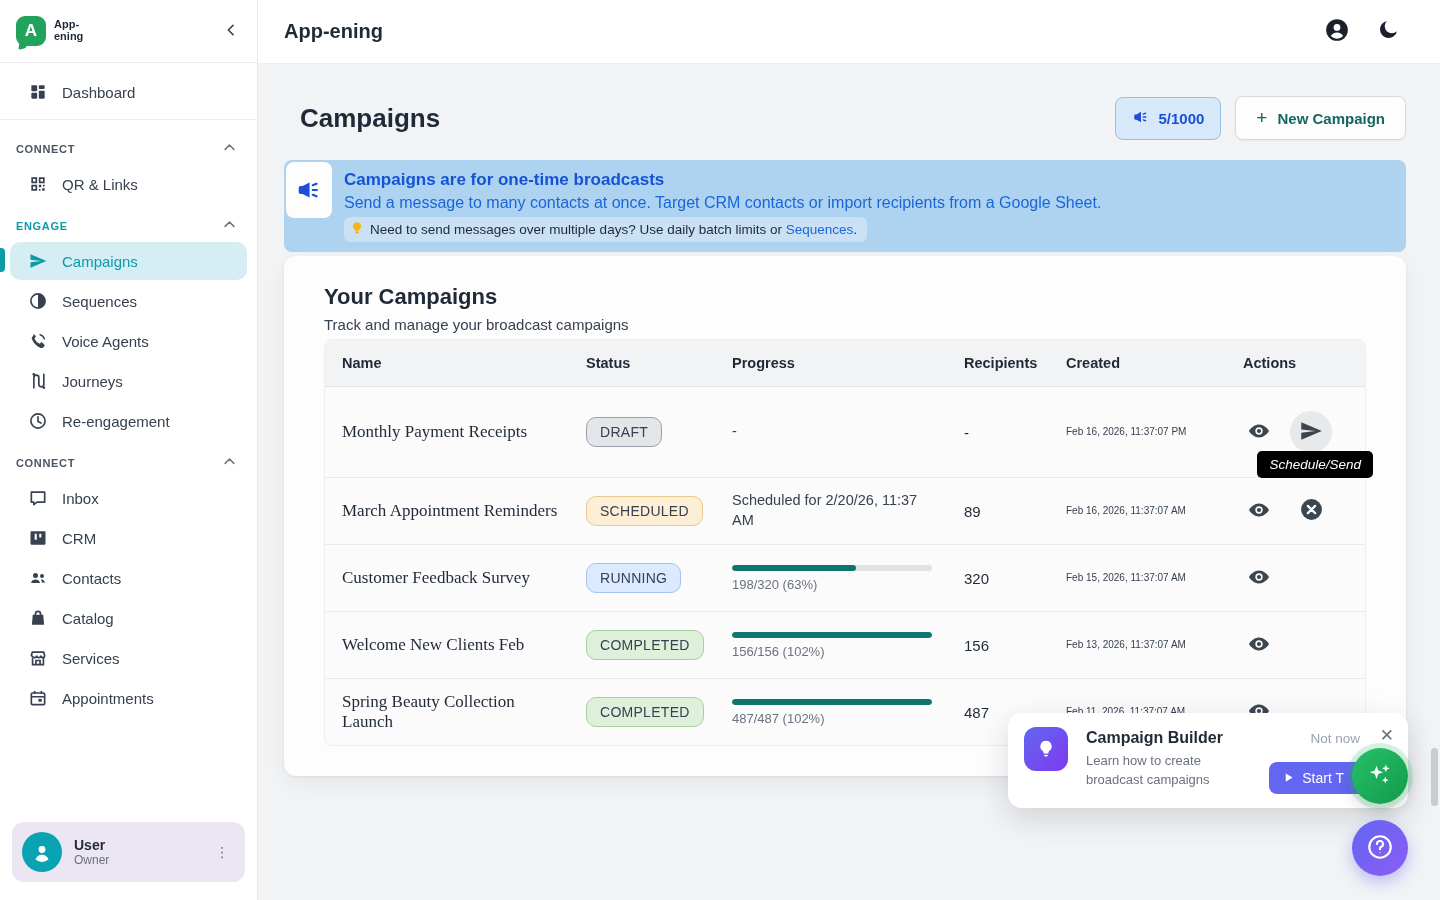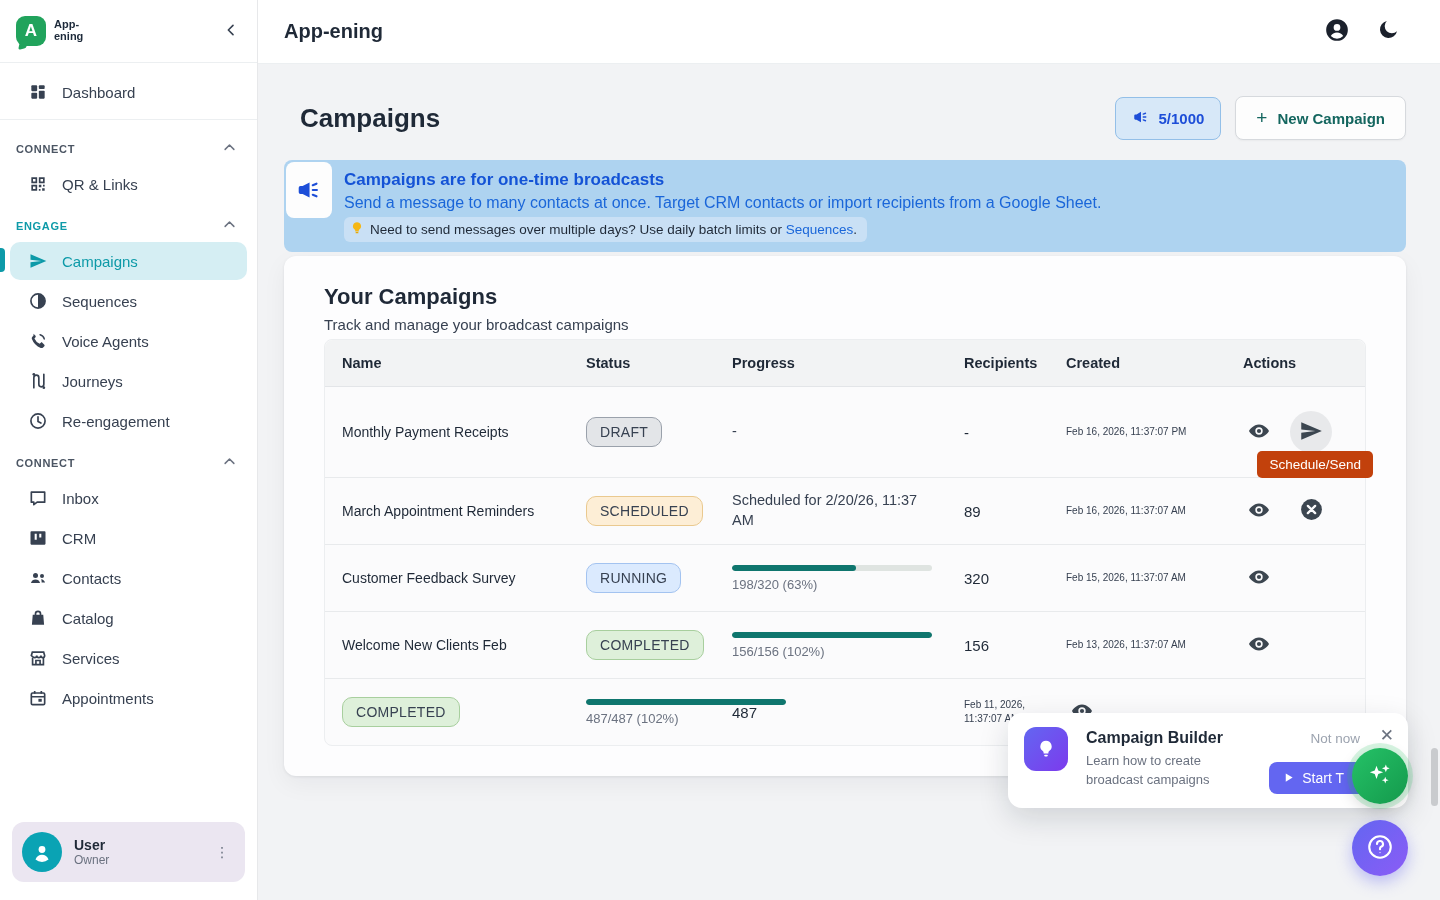--- a/index.html
+++ b/index.html
@@ -57,37 +57,37 @@
   .card { margin:4px 34px 0 26px; background:#fdfdfe; border-radius:12px; box-shadow:0 1px 3px rgba(16,24,40,.08), 0 8px 24px rgba(16,24,40,.05); padding:28px 40px 30px 40px; }
   .card-title { font-size:22px; font-weight:600; color:#1f2937; }
   .card-sub { font-size:15px; color:#374151; margin-top:6px; }
   .table { margin-top:6px; border:1px solid #eceef0; border-radius:8px; overflow:visible; background:#fbfbfc; }
   .t-row { display:grid; grid-template-columns:244px 146px 232px 102px 177px 143px; align-items:center; }
   .t-head { background:#f2f3f4; border-bottom:1px solid #e3e5e8; border-radius:8px 8px 0 0; }
   .t-head .t-cell { font-size:14.5px; font-weight:600; color:#1f2937; padding:15px 10px 15px 17px; }
   .t-body .t-row { border-bottom:1px solid #e8eaec; }
   .t-body .t-row:last-child { border-bottom:none; }
   .t-cell { padding:12px 10px 12px 17px; font-size:15px; color:#1f2937; }
-  .cell-name { font-size:14px; }
+  .cell-name { font-size:17px;font-family:Liberation Serif, serif; }
   .badge { display:inline-block; font-size:14px; padding:6px 13px; border-radius:10px; border:1px solid transparent; color:#374151; letter-spacing:.02em; }
   .badge.draft { background:#e3e5e8; border-color:#9aa1ab; }
   .badge.scheduled { background:#fdeed6; border-color:#eac98f; }
   .badge.running { background:#dbeafe; border-color:#a3c3f0; }
   .badge.completed { background:#def0da; border-color:#a8cf9e; }
   .prog-wrap { width:200px; }
   .prog-track { width:200px; height:6px; background:#dfe4e1; border-radius:4px; overflow:hidden; }
   .prog-fill { height:6px; background:#0f766e; border-radius:4px; }
   .prog-label { font-size:13px; color:#6b7280; margin-top:6px; }
   .prog-text { font-size:14.5px; color:#374151; line-height:1.35; }
   .cell-created { font-size:10px; color:#374151; line-height:1.45; }
   .cell-actions { position:relative; display:flex; align-items:center; gap:10px; padding-left:12px; }
   .act-btn { width:42px; height:42px; border:none; background:transparent; border-radius:50%; display:flex; align-items:center; justify-content:center; color:#3c4650; cursor:pointer; }
   .act-btn.hovered { background:#e8e9eb; }
   .row-tall .t-cell { padding-top:24px; padding-bottom:24px; }
-  .tooltip { position:absolute; top:64px; right:-4px; background:#c2410c; color:#fff; font-size:13.5px; padding:6px 12px; border-radius:5px; white-space:nowrap; z-index:8; }
+  .tooltip { position:absolute; top:64px; right:-4px; background:#000000; color:#fff; font-size:13.5px; padding:6px 12px; border-radius:5px; white-space:nowrap; z-index:8;font-style:italic; }
 
   
   .toast { position:absolute; right:32px; bottom:92px; width:400px; height:95px; background:#fff; border-radius:14px; box-shadow:0 10px 30px rgba(16,24,40,.15); padding:14px 16px 12px 16px; z-index:9; }
   .toast-icon { position:absolute; left:16px; top:14px; width:44px; height:44px; border-radius:12px; background:linear-gradient(135deg,#6366f1,#7c3aed); color:#fff; display:flex; align-items:center; justify-content:center; }
   .toast-title { margin-left:62px; font-size:16px; font-weight:bold; color:#1f2937; padding-top:2px; }
   .toast-sub { margin-left:62px; font-size:13px; color:#6b7280; margin-top:5px; line-height:1.45; width:150px; }
   .toast-notnow { position:absolute; right:48px; top:18px; font-size:13.5px; color:#9ca3af; background:none; border:none; cursor:pointer; }
   .toast-close { position:absolute; right:14px; top:12px; font-size:17px; color:#6b7280; background:none; border:none; cursor:pointer; }
   .toast-start { position:absolute; right:38px; bottom:14px; display:flex; align-items:flex-start; gap:8px; background:#6366f1; color:#fff; border:none; border-radius:8px; padding:8px 26px 8px 14px; font-size:14px; cursor:pointer; }
   .fab { position:absolute; width:56px; height:56px; border-radius:50%; border:none; display:flex; align-items:center; justify-content:center; color:#fff; cursor:pointer; }
@@ -428,20 +428,21 @@
               <div class="t-cell cell-actions">
                 <button class="act-btn">
                   <span><svg width="24" height="24" viewBox="0 0 24 24" fill="currentColor">
                       <path d="M12 5.5C6.5 5.5 2.8 10.4 2 12c.8 1.6 4.5 6.5 10 6.5s9.2-4.9 10-6.5c-.8-1.6-4.5-6.5-10-6.5zm0 10.2a3.7 3.7 0 1 1 0-7.4 3.7 3.7 0 0 1 0 7.4z"></path>
                       <circle cx="12" cy="12" r="2.1"></circle>
                     </svg></span>
                 </button>
               </div>
             </div>
             <div class="t-row">
+              <div class="t-cell cell-name">Spring Beauty Collection Launch</div>
               <div class="t-cell"><span class="badge completed">COMPLETED</span></div>
               <div class="t-cell">
                 <div class="prog-wrap">
                   <div class="prog-track">
                     <div class="prog-fill" style="width:100%"></div>
                   </div>
                   <div class="prog-label">487/487 (102%)</div>
                 </div>
               </div>
               <div class="t-cell">487</div>

